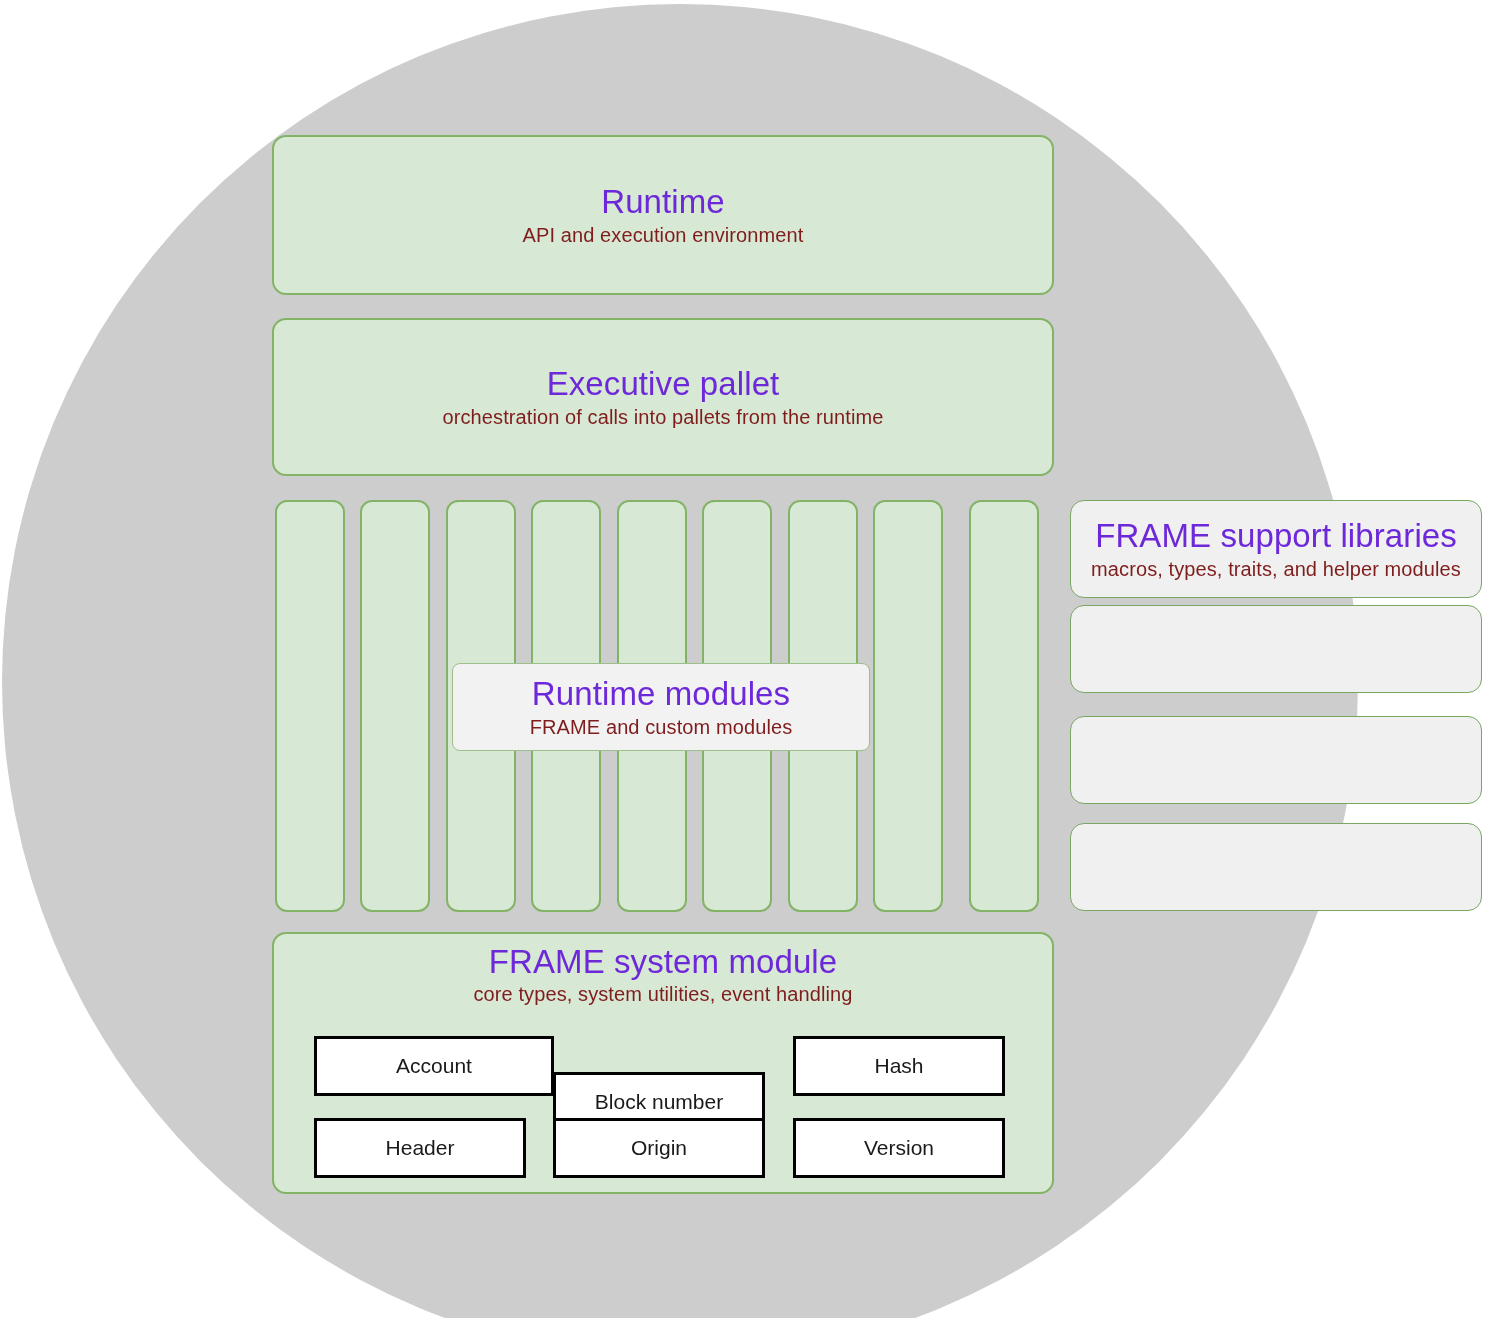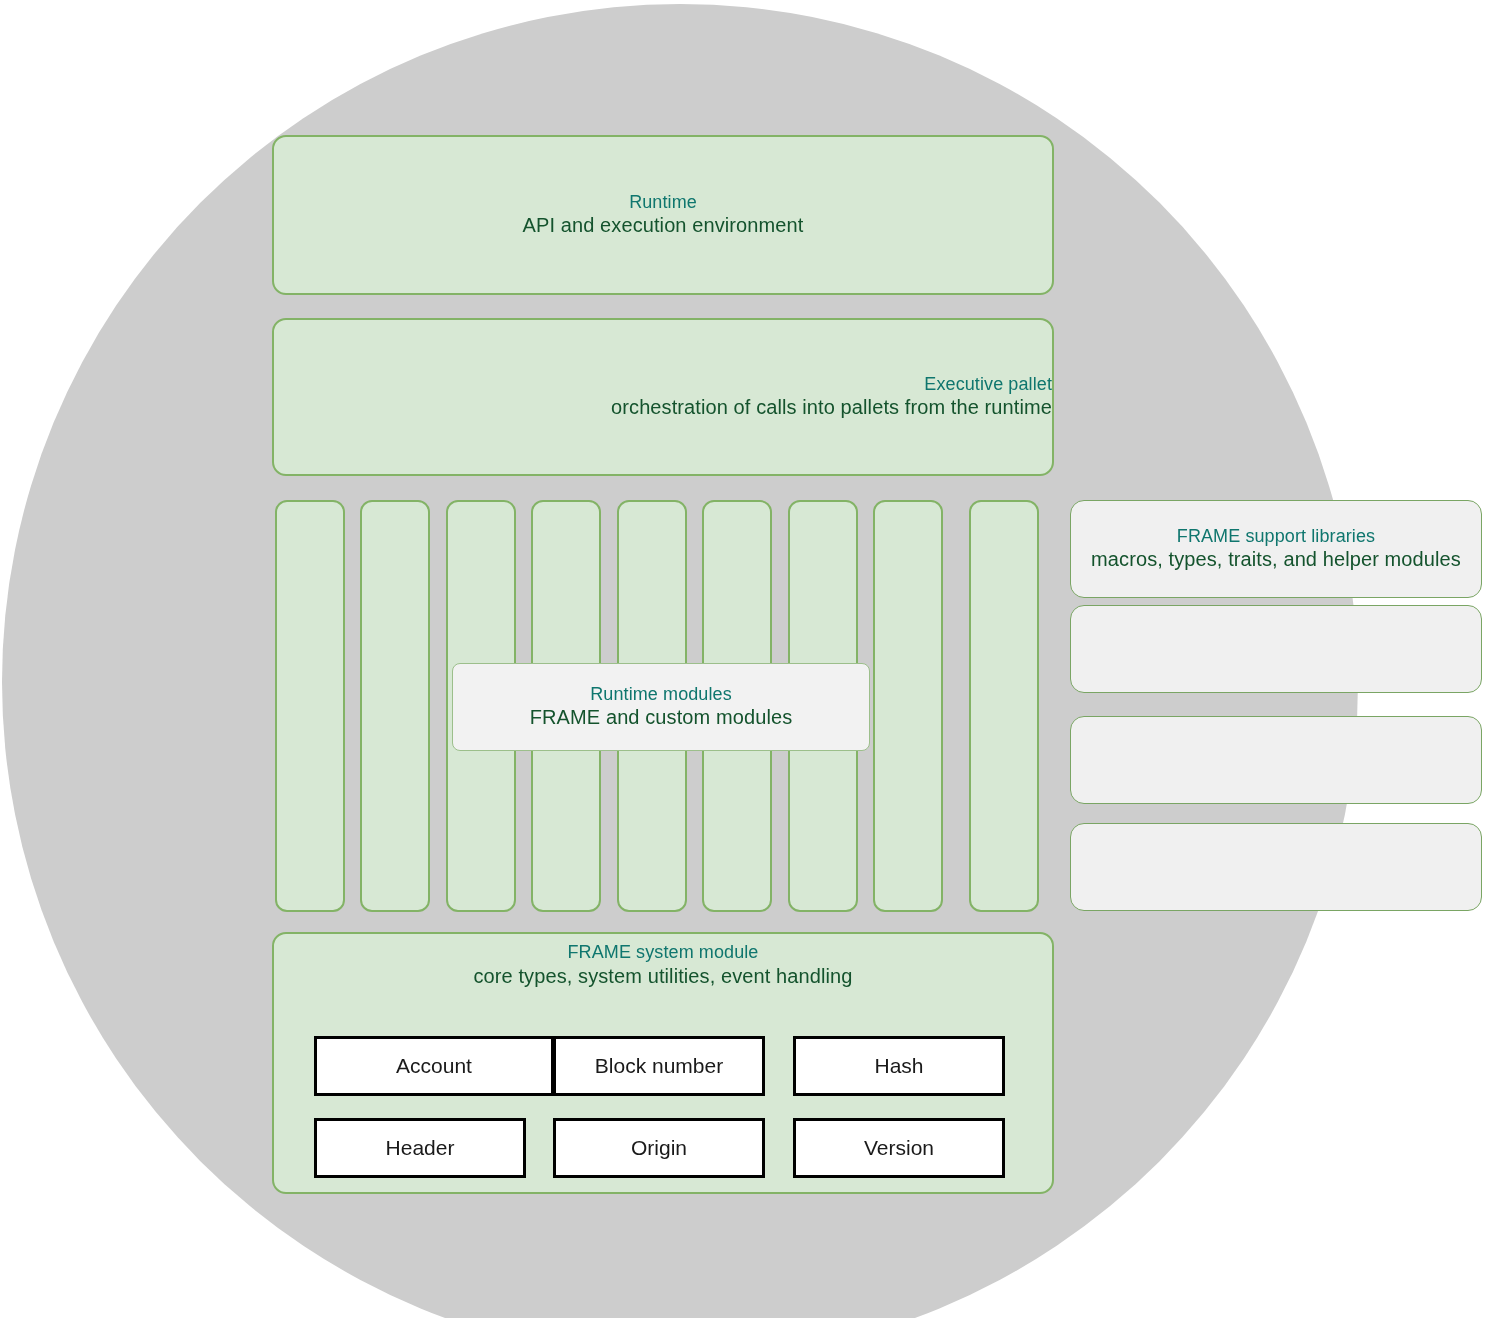--- a/index.html
+++ b/index.html
@@ -43,28 +43,28 @@
   .green {
     background: #d7e8d4;
     border: 2px solid #83b366;
   }
   .grey {
     background: #f0f0f0;
     border: 1.5px solid #7aa564;
   }
 
   .title {
-    font-size: 18px;
-    color: #0f766e;
+    font-size: 33px;
+    color: #6d28d9;
     line-height: 1.22;
     letter-spacing: 0.1px;
   }
   .subtitle {
     font-size: 20px;
-    color: #14532d;
+    color: #7f1d1d;
     line-height: 1.25;
     letter-spacing: 0.1px;
   }
 
   
   .pallet-bar {
     position: absolute;
     box-sizing: border-box;
     width: 70px;
     background: #d7e8d4;
@@ -108,21 +108,21 @@
 
 <div id="canvas">
 
   <div class="bg-circle"></div>
 
   <div class="box green" style="left:272px; top:135px; width:782px; height:160px;">
     <div class="title">Runtime</div>
     <div class="subtitle">API and execution environment</div>
   </div>
 
-  <div class="box green" style="left:272px; top:318px; width:782px; height:158px;align-items:flex-end;">
+  <div class="box green" style="left:272px; top:318px; width:782px; height:158px;">
     <div class="title">Executive pallet</div>
     <div class="subtitle">orchestration of calls into pallets from the runtime</div>
   </div>
 
   <div class="pallet-bar" style="left:275px;  top:500px; height:412px;"></div>
   <div class="pallet-bar" style="left:360px;  top:500px; height:412px;"></div>
   <div class="pallet-bar" style="left:446px;  top:500px; height:412px;"></div>
   <div class="pallet-bar" style="left:531px;  top:500px; height:412px;"></div>
   <div class="pallet-bar" style="left:617px;  top:500px; height:412px;"></div>
   <div class="pallet-bar" style="left:702px;  top:500px; height:412px;"></div>
@@ -151,21 +151,21 @@
   </div>
 
   <div class="box green" style="left:272px; top:932px; width:782px; height:262px; justify-content:flex-start; padding-top:8px;">
     <div class="title">FRAME system module</div>
     <div class="subtitle">core types, system utilities, event handling</div>
   </div>
 
   <div class="type-cell" style="left:314px; top:1036px; width:240px; height:60px;">
     <span>Account</span>
   </div>
-  <div class="type-cell" style="left:553px; top:1036px; width:212px; height:60px;">
+  <div class="type-cell" style="left:553px; top:1072px; width:212px; height:60px;">
     <span>Block number</span>
   </div>
   <div class="type-cell" style="left:314px; top:1118px; width:212px; height:60px;">
     <span>Header</span>
   </div>
 
   <div class="type-cell" style="left:793px; top:1036px; width:212px; height:60px;">
     <span>Hash</span>
   </div>
   <div class="type-cell" style="left:553px; top:1118px; width:212px; height:60px;">

